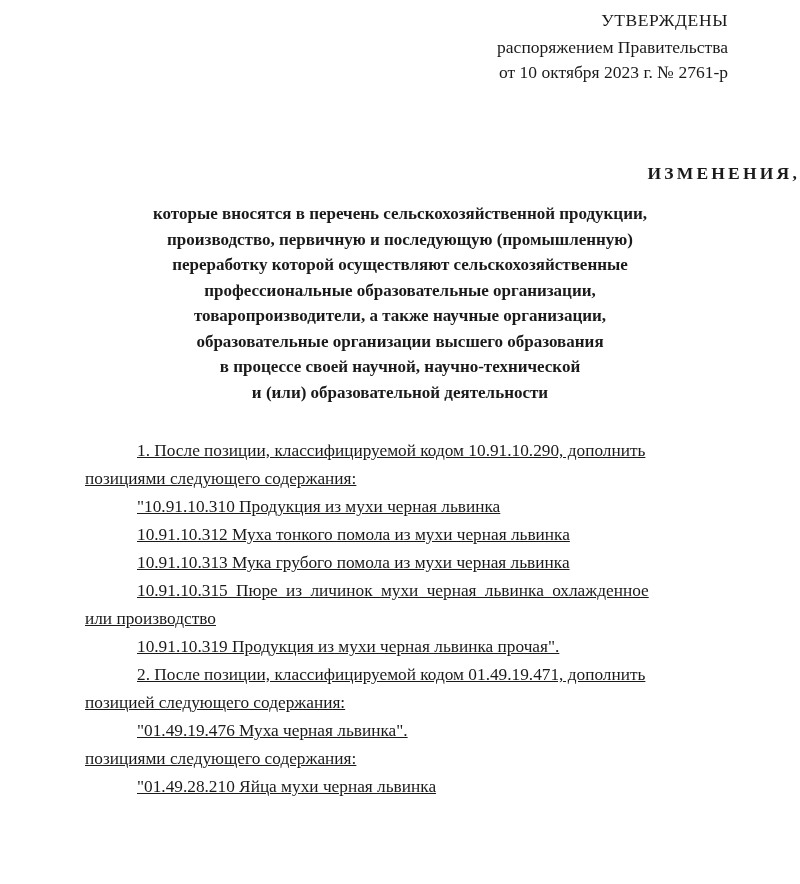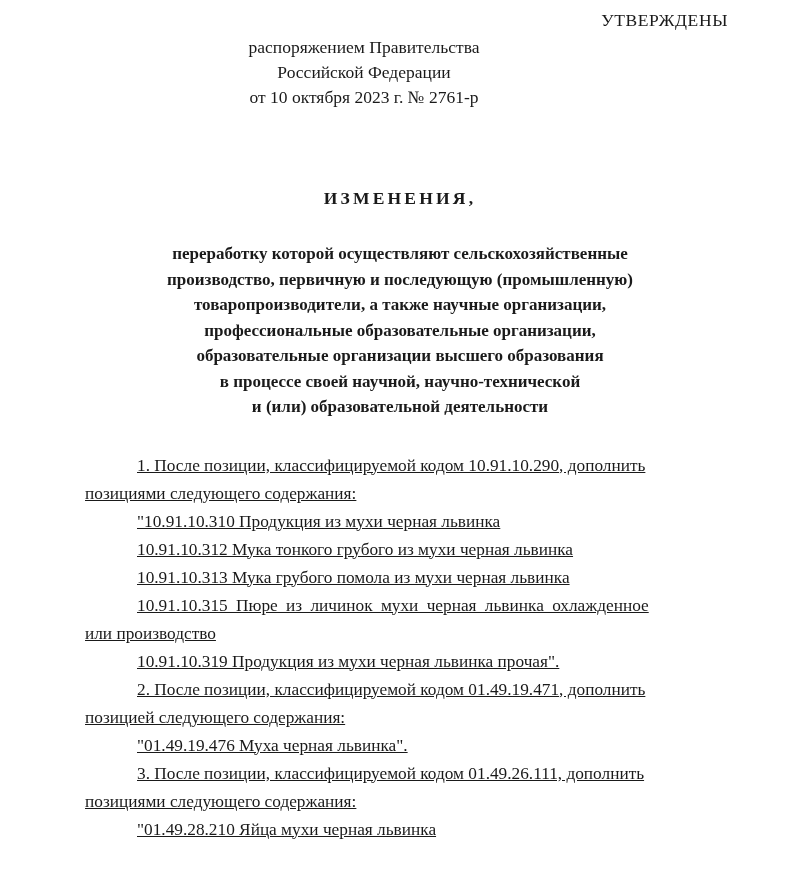--- a/index.html
+++ b/index.html
@@ -30,33 +30,33 @@
     text-align: right;
     font-size: 17.5px;
     line-height: 25px;
   }
   .approval .title {
     letter-spacing: 0.6px;
     margin-bottom: 2px;
   }
   .approval .line {
     white-space: nowrap;
-    text-align: center;
   }
 
   
   .heading-wrap {
     margin-top: 78px;
     text-align: center;
   }
   .doc-heading {
     font-weight: bold;
     font-size: 17.5px;
     letter-spacing: 3.2px;
-    margin-bottom: 32px;
+    margin-bottom: 17px;
+    text-align: right;
   }
   .subheading {
     font-weight: bold;
     font-size: 17px;
     line-height: 25.5px;
     padding: 0 100px;
   }
   .subheading .sline {
     display: block;
     white-space: nowrap;
@@ -83,48 +83,47 @@
   }
 </style>
 </head>
 <body>
 
 <div class="page">
 
   <div class="approval">
     <div class="title">УТВЕРЖДЕНЫ</div>
     <div class="line">распоряжением Правительства</div>
-    <div class="line">Российской Федерации</div>
     <div class="line">от 10 октября 2023 г. № 2761-р</div>
   </div>
 
   <div class="heading-wrap">
     <div class="doc-heading">ИЗМЕНЕНИЯ,</div>
     <div class="subheading">
+      <span class="sline">которые вносятся в перечень сельскохозяйственной продукции,</span>
+      <span class="sline">производство, первичную и последующую (промышленную)</span>
       <span class="sline">переработку которой осуществляют сельскохозяйственные</span>
-      <span class="sline">производство, первичную и последующую (промышленную)</span>
+      <span class="sline">профессиональные образовательные организации,</span>
       <span class="sline">товаропроизводители, а также научные организации,</span>
-      <span class="sline">профессиональные образовательные организации,</span>
       <span class="sline">образовательные организации высшего образования</span>
       <span class="sline">в процессе своей научной, научно-технической</span>
       <span class="sline">и (или) образовательной деятельности</span>
     </div>
   </div>
 
   <div class="body-text">
     <p class="para">1. После позиции, классифицируемой кодом 10.91.10.290, дополнить</p>
     <p class="para nohang">позициями следующего содержания:</p>
     <p class="para">"10.91.10.310 Продукция из мухи черная львинка</p>
-    <p class="para">10.91.10.312 Мука тонкого грубого из мухи черная львинка</p>
+    <p class="para">10.91.10.312 Муха тонкого помола из мухи черная львинка</p>
     <p class="para">10.91.10.313 Мука грубого помола из мухи черная львинка</p>
     <p class="para spaced">10.91.10.315 Пюре из личинок мухи черная львинка охлажденное</p>
     <p class="para nohang">или производство</p>
     <p class="para">10.91.10.319 Продукция из мухи черная львинка прочая".</p>
     <p class="para">2. После позиции, классифицируемой кодом 01.49.19.471, дополнить</p>
     <p class="para nohang">позицией следующего содержания:</p>
     <p class="para">"01.49.19.476 Муха черная львинка".</p>
-    <p class="para">3. После позиции, классифицируемой кодом 01.49.26.111, дополнить</p>
     <p class="para nohang">позициями следующего содержания:</p>
     <p class="para">"01.49.28.210 Яйца мухи черная львинка</p>
 
   </div>
 
 </div>
 
 </body></html>

